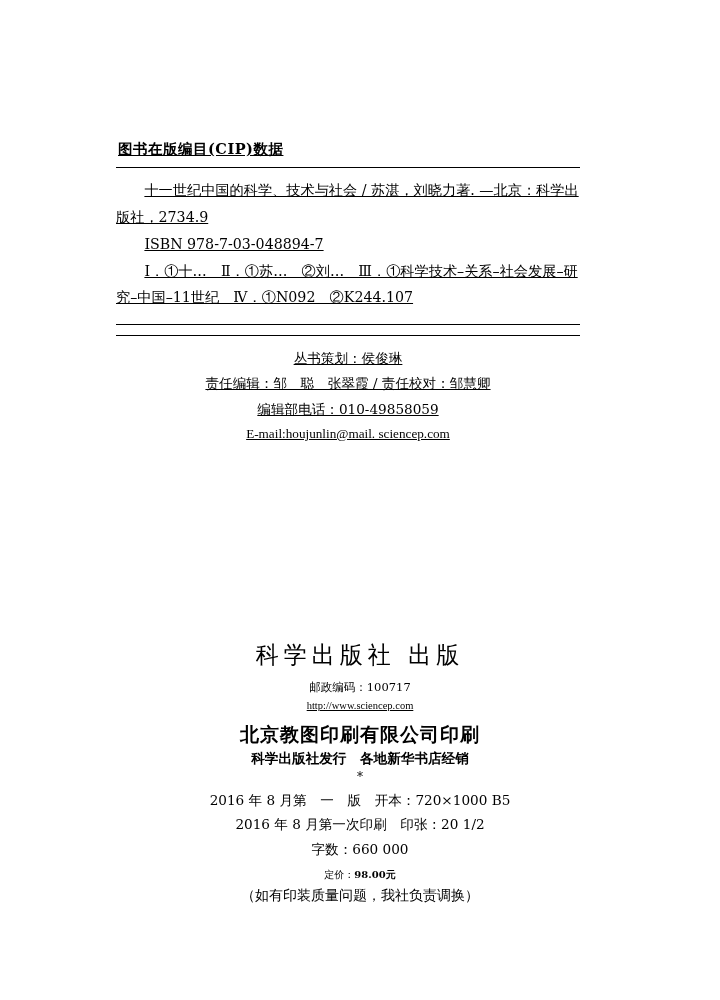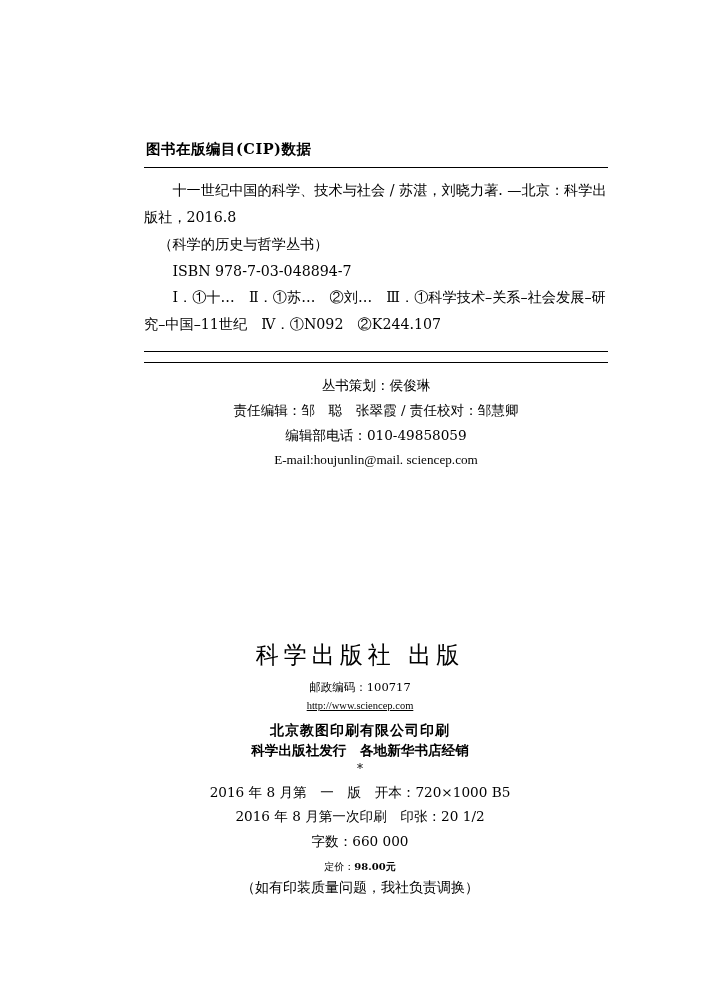--- a/index.html
+++ b/index.html
@@ -16,23 +16,24 @@
     overflow: hidden;
   }
   .page {
     position: absolute;
     left: 0; top: 0;
     width: 720px;
     height: 1000px;
   }
   .content {
     position: absolute;
-    left: 144px;
+    left: 116px;
     top: 140px;
     width: 464px;
+    text-decoration: underline;
   }
 
   
   .cip-title {
     font-size: 14.5px;
     font-weight: bold;
     letter-spacing: 0.5px;
     margin: 0 0 8px 2px;
   }
   .rule {
@@ -91,21 +92,21 @@
     margin: 0;
   }
   .pub-url {
     font-size: 10.5px;
     line-height: 1.8;
     margin: 0 0 6px 0;
     text-decoration: underline;
     font-family: "Liberation Serif", serif;
   }
   .printer {
-    font-size: 14px;
+    font-size: 19px;
     font-weight: bold;
     letter-spacing: 1px;
     margin: 2px 0 2px 0;
   }
   .distrib {
     font-size: 13.6px;
     font-weight: bold;
     margin: 0 0 2px 0;
   }
   .star {
@@ -134,22 +135,21 @@
 
 <div class="page">
 
   <div class="content">
 
     <div class="cip-title">图书在版编目(CIP)数据</div>
 
     <hr class="rule">
 
     <p class="cip-para indent2">十一世纪中国的科学、技术与社会 / 苏湛，刘晓力著. —北京：科学出</p>
-    <p class="cip-para">版社，2016.8</p>
-    <p class="cip-para indent1">（科学的历史与哲学丛书）</p>
+    <p class="cip-para">版社，2734.9</p>
     <p class="cip-para indent2">ISBN 978-7-03-048894-7</p>
     <p class="cip-para indent2">Ⅰ．①十…　Ⅱ．①苏…　②刘…　Ⅲ．①科学技术–关系–社会发展–研</p>
     <p class="cip-para">究–中国–11世纪　Ⅳ．①N092　②K244.107</p>
 
     <hr class="rule thin" style="margin-top:14px;">
 
 
     <hr class="rule thin" style="margin-top:10px;">
 
     <div class="credit-block">

